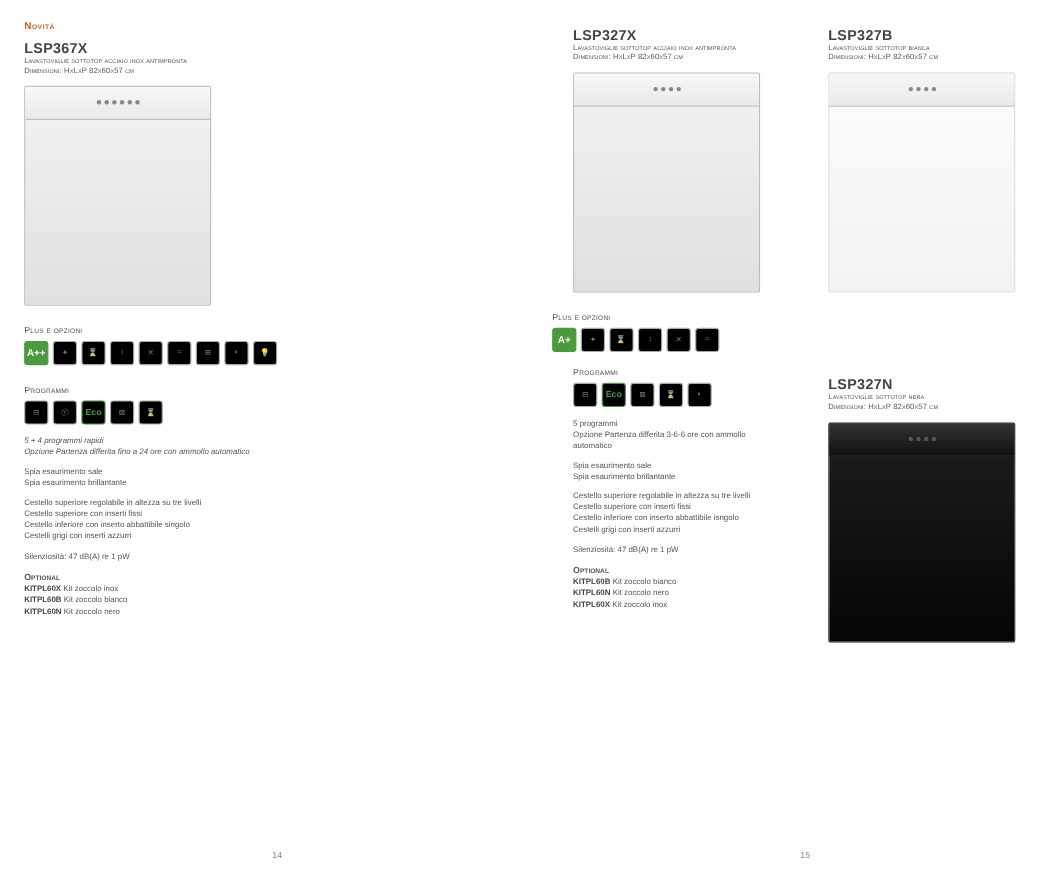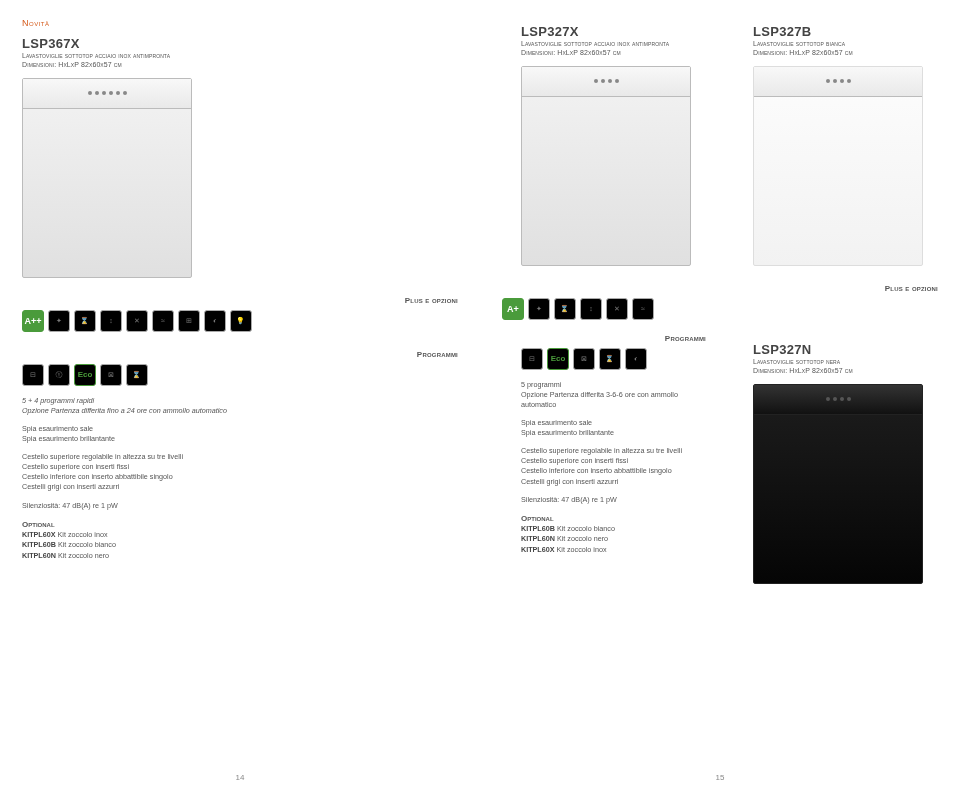--- a/index.html
+++ b/index.html
@@ -1,40 +1,40 @@
 <!DOCTYPE html>
 <html><head>
 <meta charset="utf-8">
 <style>
   * { margin:0; padding:0; box-sizing:border-box; }
   body { font-family: Arial, Helvetica, sans-serif; background:#fff; color:#333; width:960px; }
   .page { display:flex; }
   .leftpage, .rightpage { width:480px; padding:18px 22px 12px 22px; position:relative; min-height:790px; }
-  .novita { color:#d55a1a; font-size:9px; font-weight:normal; letter-spacing:0.5px; font-variant:small-caps; }
+  .novita { color:#d55a1a; font-size:9px; font-weight:bold; letter-spacing:0.5px; font-variant:small-caps; }
   .model { font-size:13px; font-weight:600; color:#444; margin-top:8px; letter-spacing:0.3px; }
   .sub { font-size:7px; color:#555; font-variant:small-caps; line-height:1.35; letter-spacing:0.1px; }
   .prodrow { display:flex; gap:28px; margin-top:6px; }
   .prodcell { flex:1;padding-left:19px; }
   .dishwasher { width:170px; height:200px; border:1px solid #bbb; border-radius:2px; background:linear-gradient(#f3f3f3,#e0e0e0); margin-top:8px; position:relative; }
   .dishwasher.white { background:linear-gradient(#fdfdfd,#f2f2f2); border-color:#ddd; }
   .dishwasher.black { background:linear-gradient(#1e1e1e,#050505); border-color:#222; }
   .panel { height:30px; background:linear-gradient(#f8f8f8,#e9e9e9); border-bottom:1px solid #bbb; display:flex; align-items:center; justify-content:center; gap:3px; }
   .panel.black { background:linear-gradient(#333,#111); border-bottom-color:#222; }
   .dot { width:4px; height:4px; border-radius:50%; background:#888; }
-  .sectlabel { font-size:8px; font-variant:small-caps; color:#555; font-weight:700; letter-spacing:0.2px; margin-top:18px;text-align:right; }
+  .sectlabel { font-size:8px; font-variant:small-caps; color:#555; font-weight:400; letter-spacing:0.2px; margin-top:18px; }
   .iconrow { display:flex; gap:4px; margin-top:5px; flex-wrap:wrap; }
   .icon { width:22px; height:22px; border:1px solid #aaa; border-radius:3px; font-size:7px; display:flex; align-items:center; justify-content:center; color:#777; background:#000000; }
   .icon.green { background:#4a9b3b; border-color:#4a9b3b; color:#fff; font-weight:bold; font-size:9px; }
   .icon.eco { color:#4a9b3b; font-weight:bold; font-size:8px; border-color:#4a9b3b; }
   .featuretext { font-size:7.2px; color:#555; line-height:1.4; margin-top:10px; }
   .featuretext p { margin-bottom:8px; }
   .opttitle { font-size:8px; font-variant:small-caps; font-weight:600; color:#555; margin-top:8px; }
   .optline { font-size:7.2px; color:#555; line-height:1.45; }
   .optline b { font-weight:bold; color:#444; }
-  .pagenum { position:absolute; bottom:8px; font-size:8px; color:#888; }
+  .pagenum { position:absolute; bottom:8px; font-size:8px; color:#888;margin-left:12px; }
   .pagenum.left { left:50%; transform:translateX(-50%); }
   .pagenum.right { left:50%; transform:translateX(-50%); }
   .rightmodel { margin-top:0; }
 </style>
 </head>
 <body>
 
 <div class="page">
 
   <div class="leftpage">

